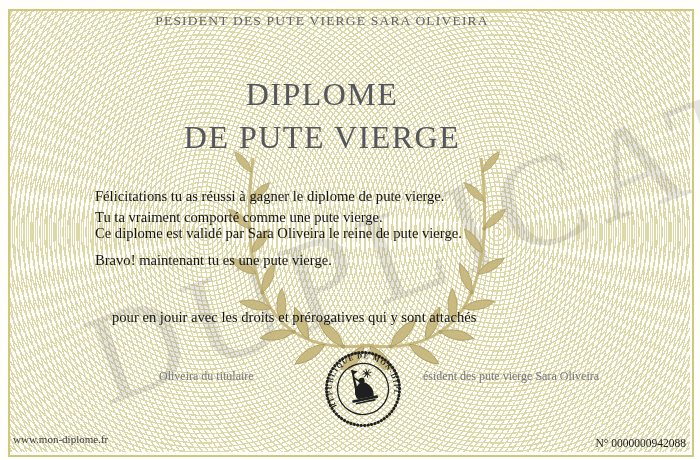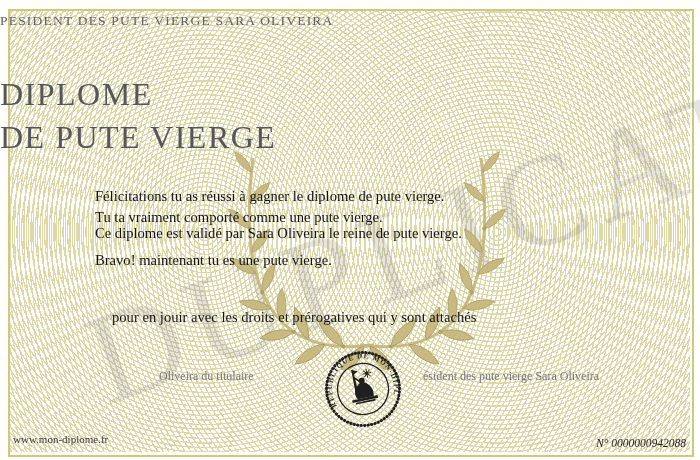--- a/index.html
+++ b/index.html
@@ -25,31 +25,31 @@
     border:2px solid var(--border-gold); pointer-events:none;
   }
   #watermark{
     position:absolute; left:115px; top:295px; height:130px; line-height:130px;
     font-size:130px; letter-spacing:10px; white-space:nowrap;
     color:var(--watermark); transform:rotate(-20deg); transform-origin:0 100%;
     font-family:"Liberation Serif",serif; pointer-events:none;
   }
   #wreath{ position:absolute; left:210px; top:135px; }
   #seal{ position:absolute; left:320px; top:346px; transform:rotate(-12deg); }
-  .ctext{ position:absolute; left:0; width:644px; }
+  .ctext{ position:absolute; left:0; width:644px; text-align:center; }
   #header-line{ top:13px; font-size:13.5px; letter-spacing:1.2px; color:#606066; }
   #title1{ top:76px; font-size:32px; letter-spacing:1.5px; color:#56575c; }
   #title2{ top:119px; font-size:32px; letter-spacing:1.5px; color:#56575c; }
   .bodyline{ position:absolute; left:62px; font-size:14.6px; color:#131313;padding-left:33px; }
   #bl0{ top:188px; } #bl1{ top:209px; } #bl2{ top:225px; } #bl3{ top:252px; }
   #rights-line{ position:absolute; left:112px; top:309px; font-size:14.6px; color:#131313;text-align:right; }
   #signature-label{ position:absolute; left:159px; top:369px; font-size:12px; color:#77777b; }
   #president-label{ position:absolute; left:423px; top:369px; font-size:12px; color:#77777b; }
   #website{ position:absolute; left:13px; top:433px; font-size:11px; color:#3a3a3e; }
-  #serial{ position:absolute; right:14px; top:437px; font-size:11.5px; color:#1c1c1c;font-style:italic; }
+  #serial{ position:absolute; right:14px; top:437px; font-size:11.5px; color:#1c1c1c; }
 </style>
 </head>
 <body>
 
 <div id="page">
 
   <div id="guilloche"></div>
   <div id="frame"></div>
 
   <div id="watermark">DUPLICATA</div>

